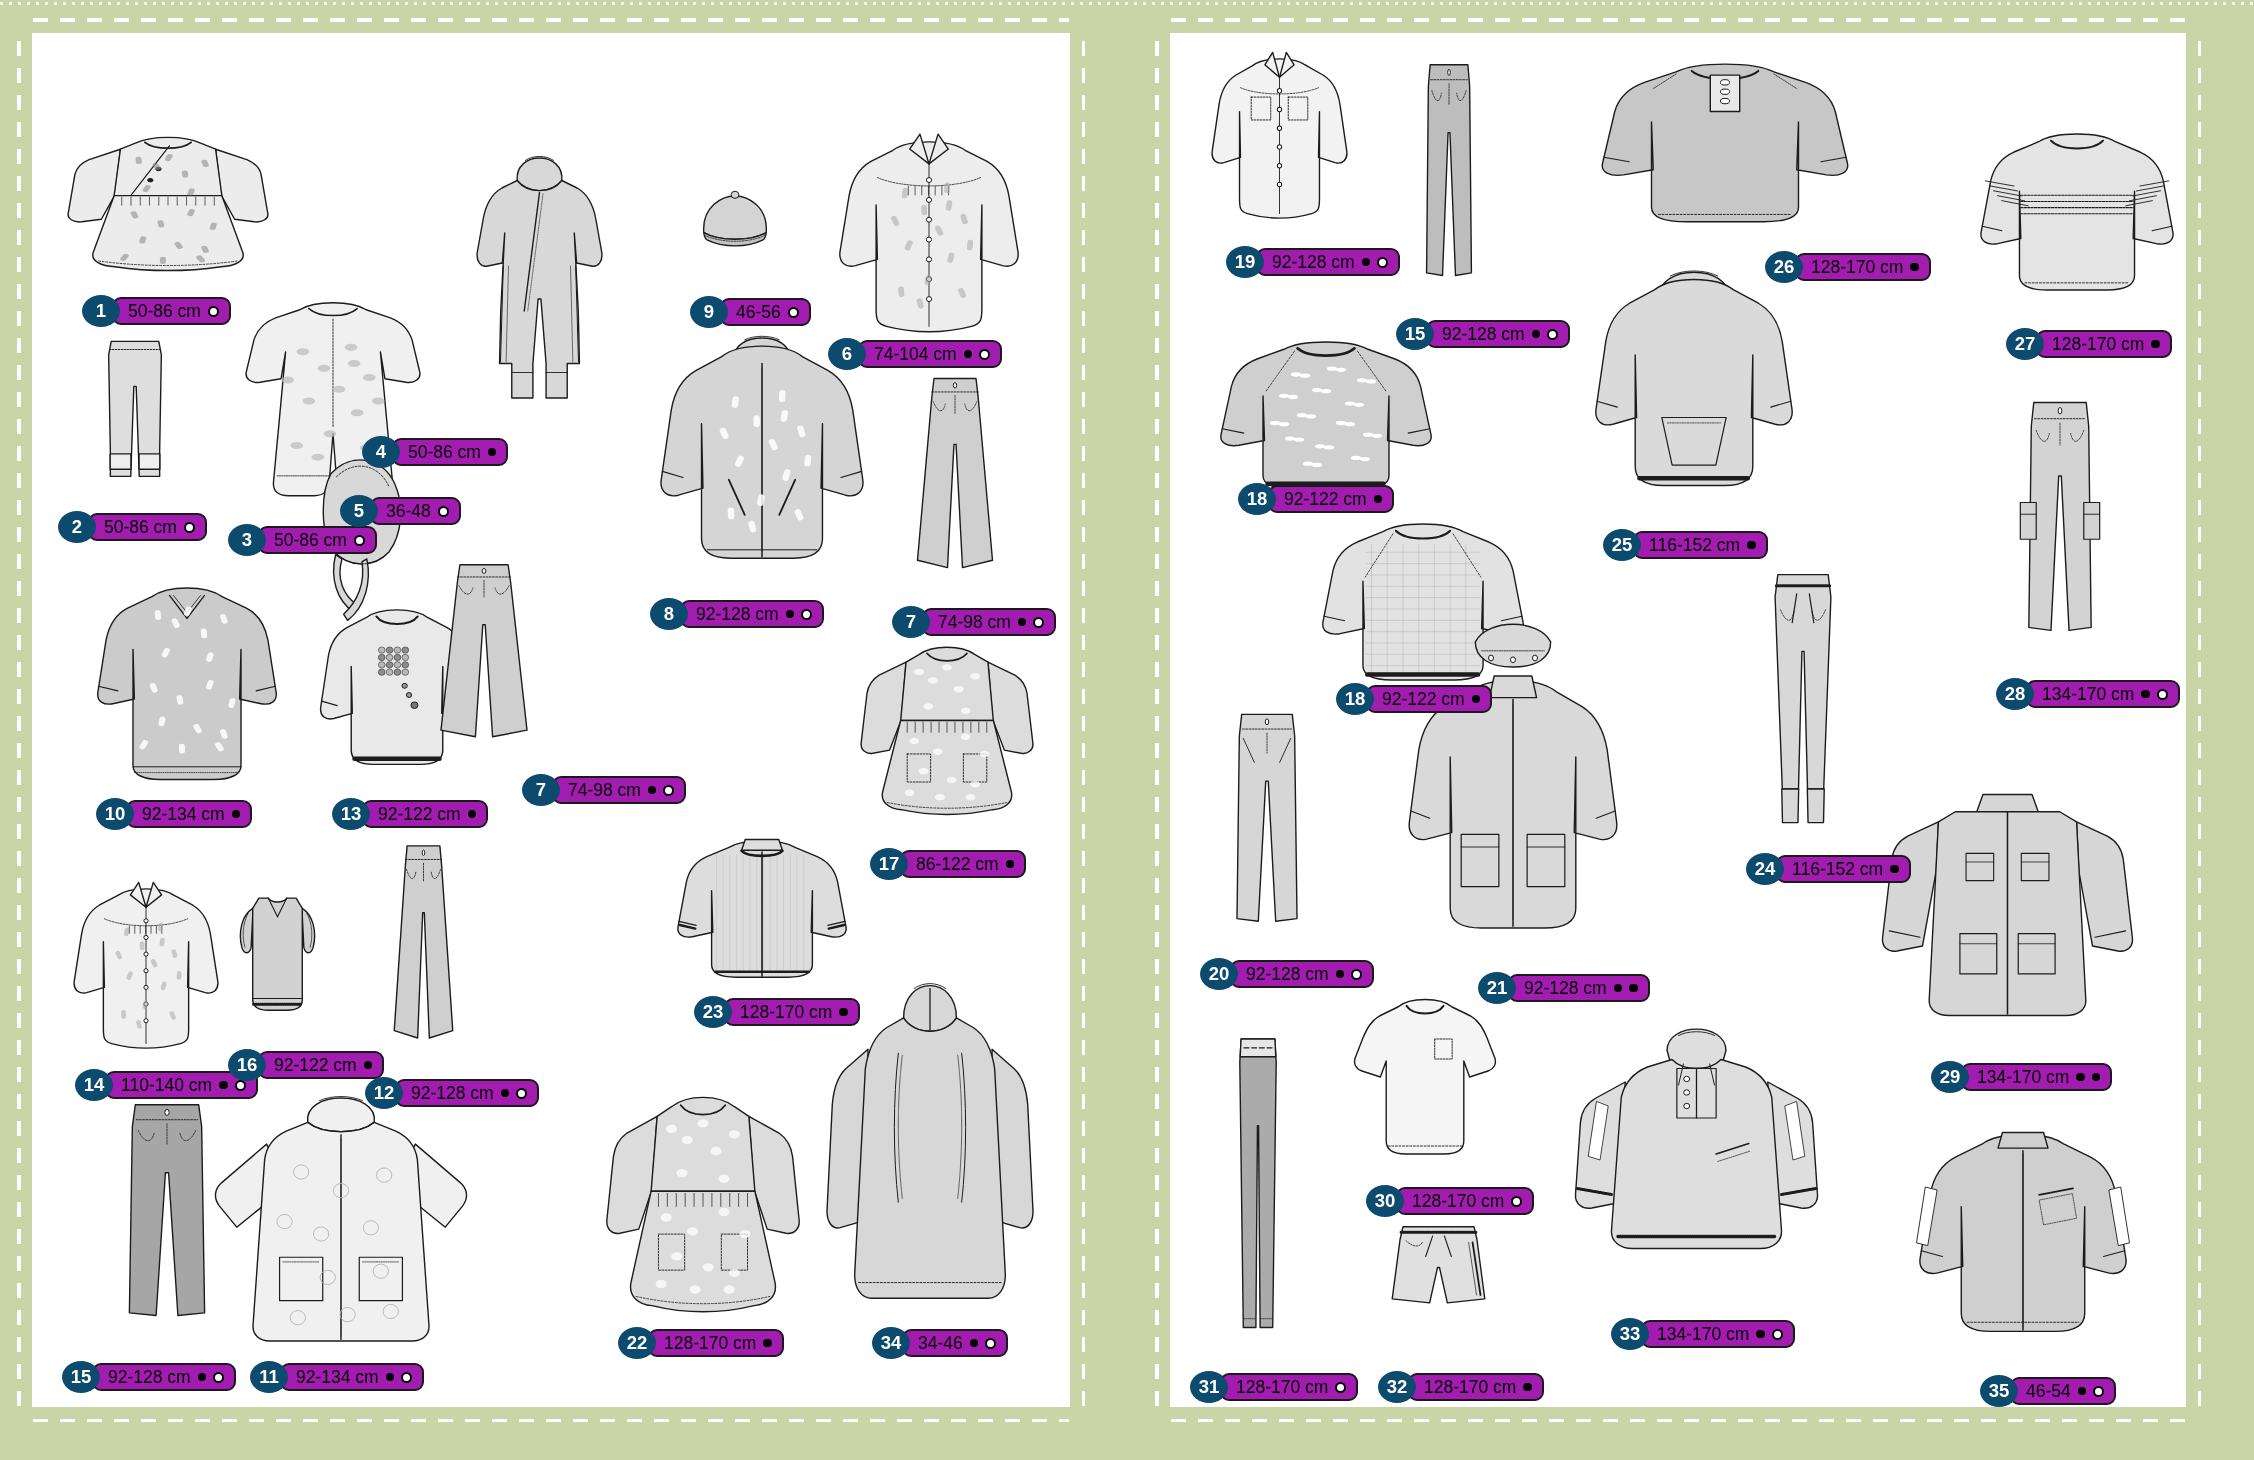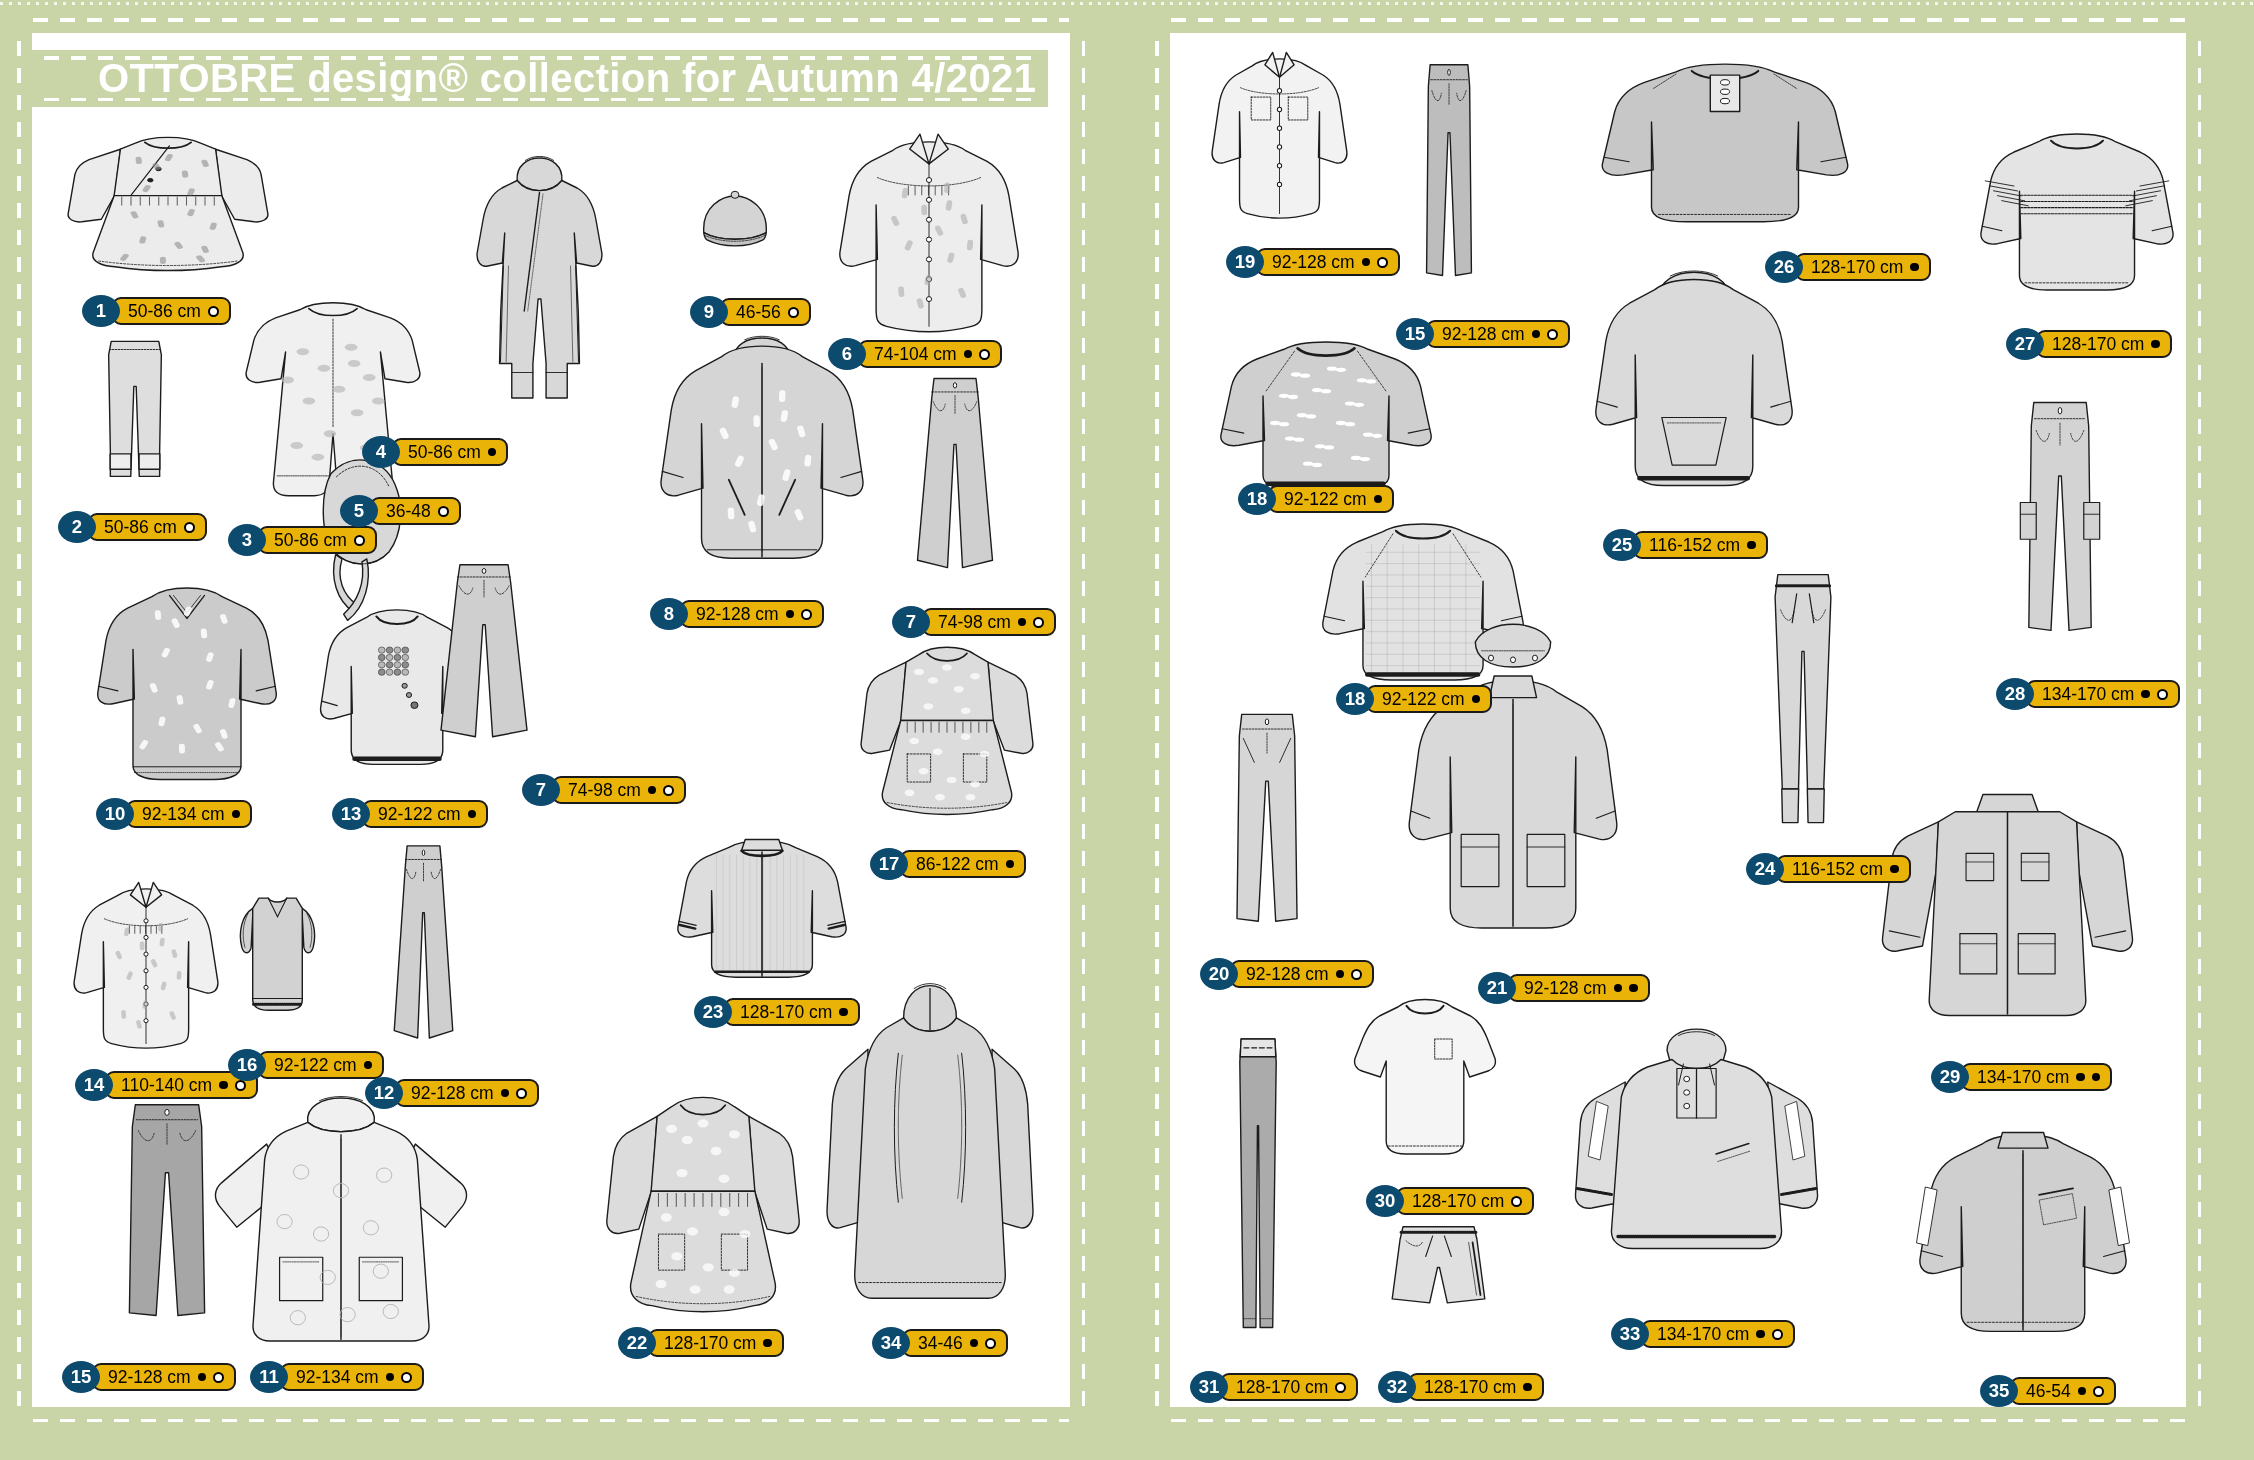--- a/index.html
+++ b/index.html
@@ -22,44 +22,41 @@
   .band::before{top:6px}.band::after{bottom:6px}
   .band h1{margin:0;padding-left:66px;font-size:40px;font-weight:700;color:#fff;
        line-height:57px;letter-spacing:.4px;white-space:nowrap}
   .items{position:absolute;inset:0}
   .garment{position:absolute}
   .garment svg{display:block;width:100%;height:100%}
   .plabel{position:absolute;display:flex;align-items:center;z-index:6}
   .pnum{flex:0 0 auto;width:38px;height:32px;background:#0c4a6e;border-radius:50%;color:#fff;
        font-weight:700;font-size:18.5px;display:flex;align-items:center;justify-content:center;
        z-index:2;box-sizing:border-box}
-  .psize{margin-left:-8px;background:#eab308;border:2px solid #1a1a1a;border-radius:9px;height:28px;
+  .psize{margin-left:-8px;background:#a21caf;border:2px solid #1a1a1a;border-radius:9px;height:28px;
        display:flex;align-items:center;padding:0 10px 0 14px;font-size:17.5px;color:#000;
        white-space:nowrap;box-sizing:border-box}
   .dot{display:inline-block;border-radius:50%;margin-left:7px;flex:0 0 auto}
   .dot.f{width:8.5px;height:8.5px;background:#000}
   .dot.o{width:7px;height:7px;background:#fff;border:2.3px solid #000}
   .copyright{position:absolute;left:838px;top:1334px;font-size:15.5px;font-weight:500;
        color:#141414;line-height:1.45;letter-spacing:.2px}
 </style>
 </head>
 <body>
 
 <div class="edge-dots"></div>
 
 <section class="sheet sheet-left">
   <div class="frame">
       <i class="f-t"></i>
       <i class="f-b"></i>
       <i class="f-l"></i>
       <i class="f-r"></i>
     </div>
-  <header class="band">
-    <h1>OTTOBRE design® collection for Autumn 4/2021</h1>
-  </header>
   <div class="items">
       <div class="garment" style="left: 0px; top: 93px; width: 272px; height: 172px;">
         <svg viewBox="0 0 100 100" preserveAspectRatio="none">
           <path d="M32.5,13.5 L21,19.5 C18,21.5 16.3,24.5 15.8,28 L13.3,51 C13,54 15.3,56.2 18.3,55.7 L25.5,54.2 L30.5,40 Z" fill="#ececec" stroke="#1c1c1c" stroke-width="1.4" stroke-linejoin="round" stroke-linecap="round" vector-effect="non-scaling-stroke"></path>
           <path d="M67.5,13.5 L79,19.5 C82,21.5 83.7,24.5 84.2,28 L86.7,51 C87,54 84.7,56.2 81.7,55.7 L74.5,54.2 L69.5,40 Z" fill="#ececec" stroke="#1c1c1c" stroke-width="1.4" stroke-linejoin="round" stroke-linecap="round" vector-effect="non-scaling-stroke"></path>
           <path d="M38,10 C44,5.5 56,5.5 62,10 L67.5,13.5 L69.8,40.5 L30.2,40.5 L32.5,13.5 Z" fill="#ececec" stroke="#1c1c1c" stroke-width="1.4" stroke-linejoin="round" stroke-linecap="round" vector-effect="non-scaling-stroke"></path>
           <path d="M30.2,40.5 L69.8,40.5 L77.5,73.5 C78.5,78.5 74.5,81.5 69.5,81.8 C56.5,84.8 43.5,84.8 30.5,81.8 C25.5,81.5 21.5,78.5 22.5,73.5 Z" fill="#ececec" stroke="#1c1c1c" stroke-width="1.4" stroke-linejoin="round" stroke-linecap="round" vector-effect="non-scaling-stroke"></path>
           <path d="M41.5,9.5 C45,14 55,14 58.5,9.5" fill="none" stroke="#1c1c1c" stroke-width="1.8" stroke-linecap="round" vector-effect="non-scaling-stroke"></path>
           <path d="M33,41.3 L33,46 M36.4,41.3 L36.4,46 M39.8,41.3 L39.8,46 M43.199999999999996,41.3 L43.199999999999996,46 M46.599999999999994,41.3 L46.599999999999994,46 M49.99999999999999,41.3 L49.99999999999999,46 M53.39999999999999,41.3 L53.39999999999999,46 M56.79999999999999,41.3 L56.79999999999999,46 M60.19999999999999,41.3 L60.19999999999999,46 M63.59999999999999,41.3 L63.59999999999999,46 M66.99999999999999,41.3 L66.99999999999999,46 " fill="none" stroke="#1c1c1c" stroke-width="0.7" stroke-linecap="round" vector-effect="non-scaling-stroke"></path>
           <path d="M24.5,78.5 C41,82 59,82 75.5,78.5" fill="none" stroke="#1c1c1c" stroke-width="0.8" stroke-dasharray="2 1.6" stroke-linecap="round" vector-effect="non-scaling-stroke"></path>

